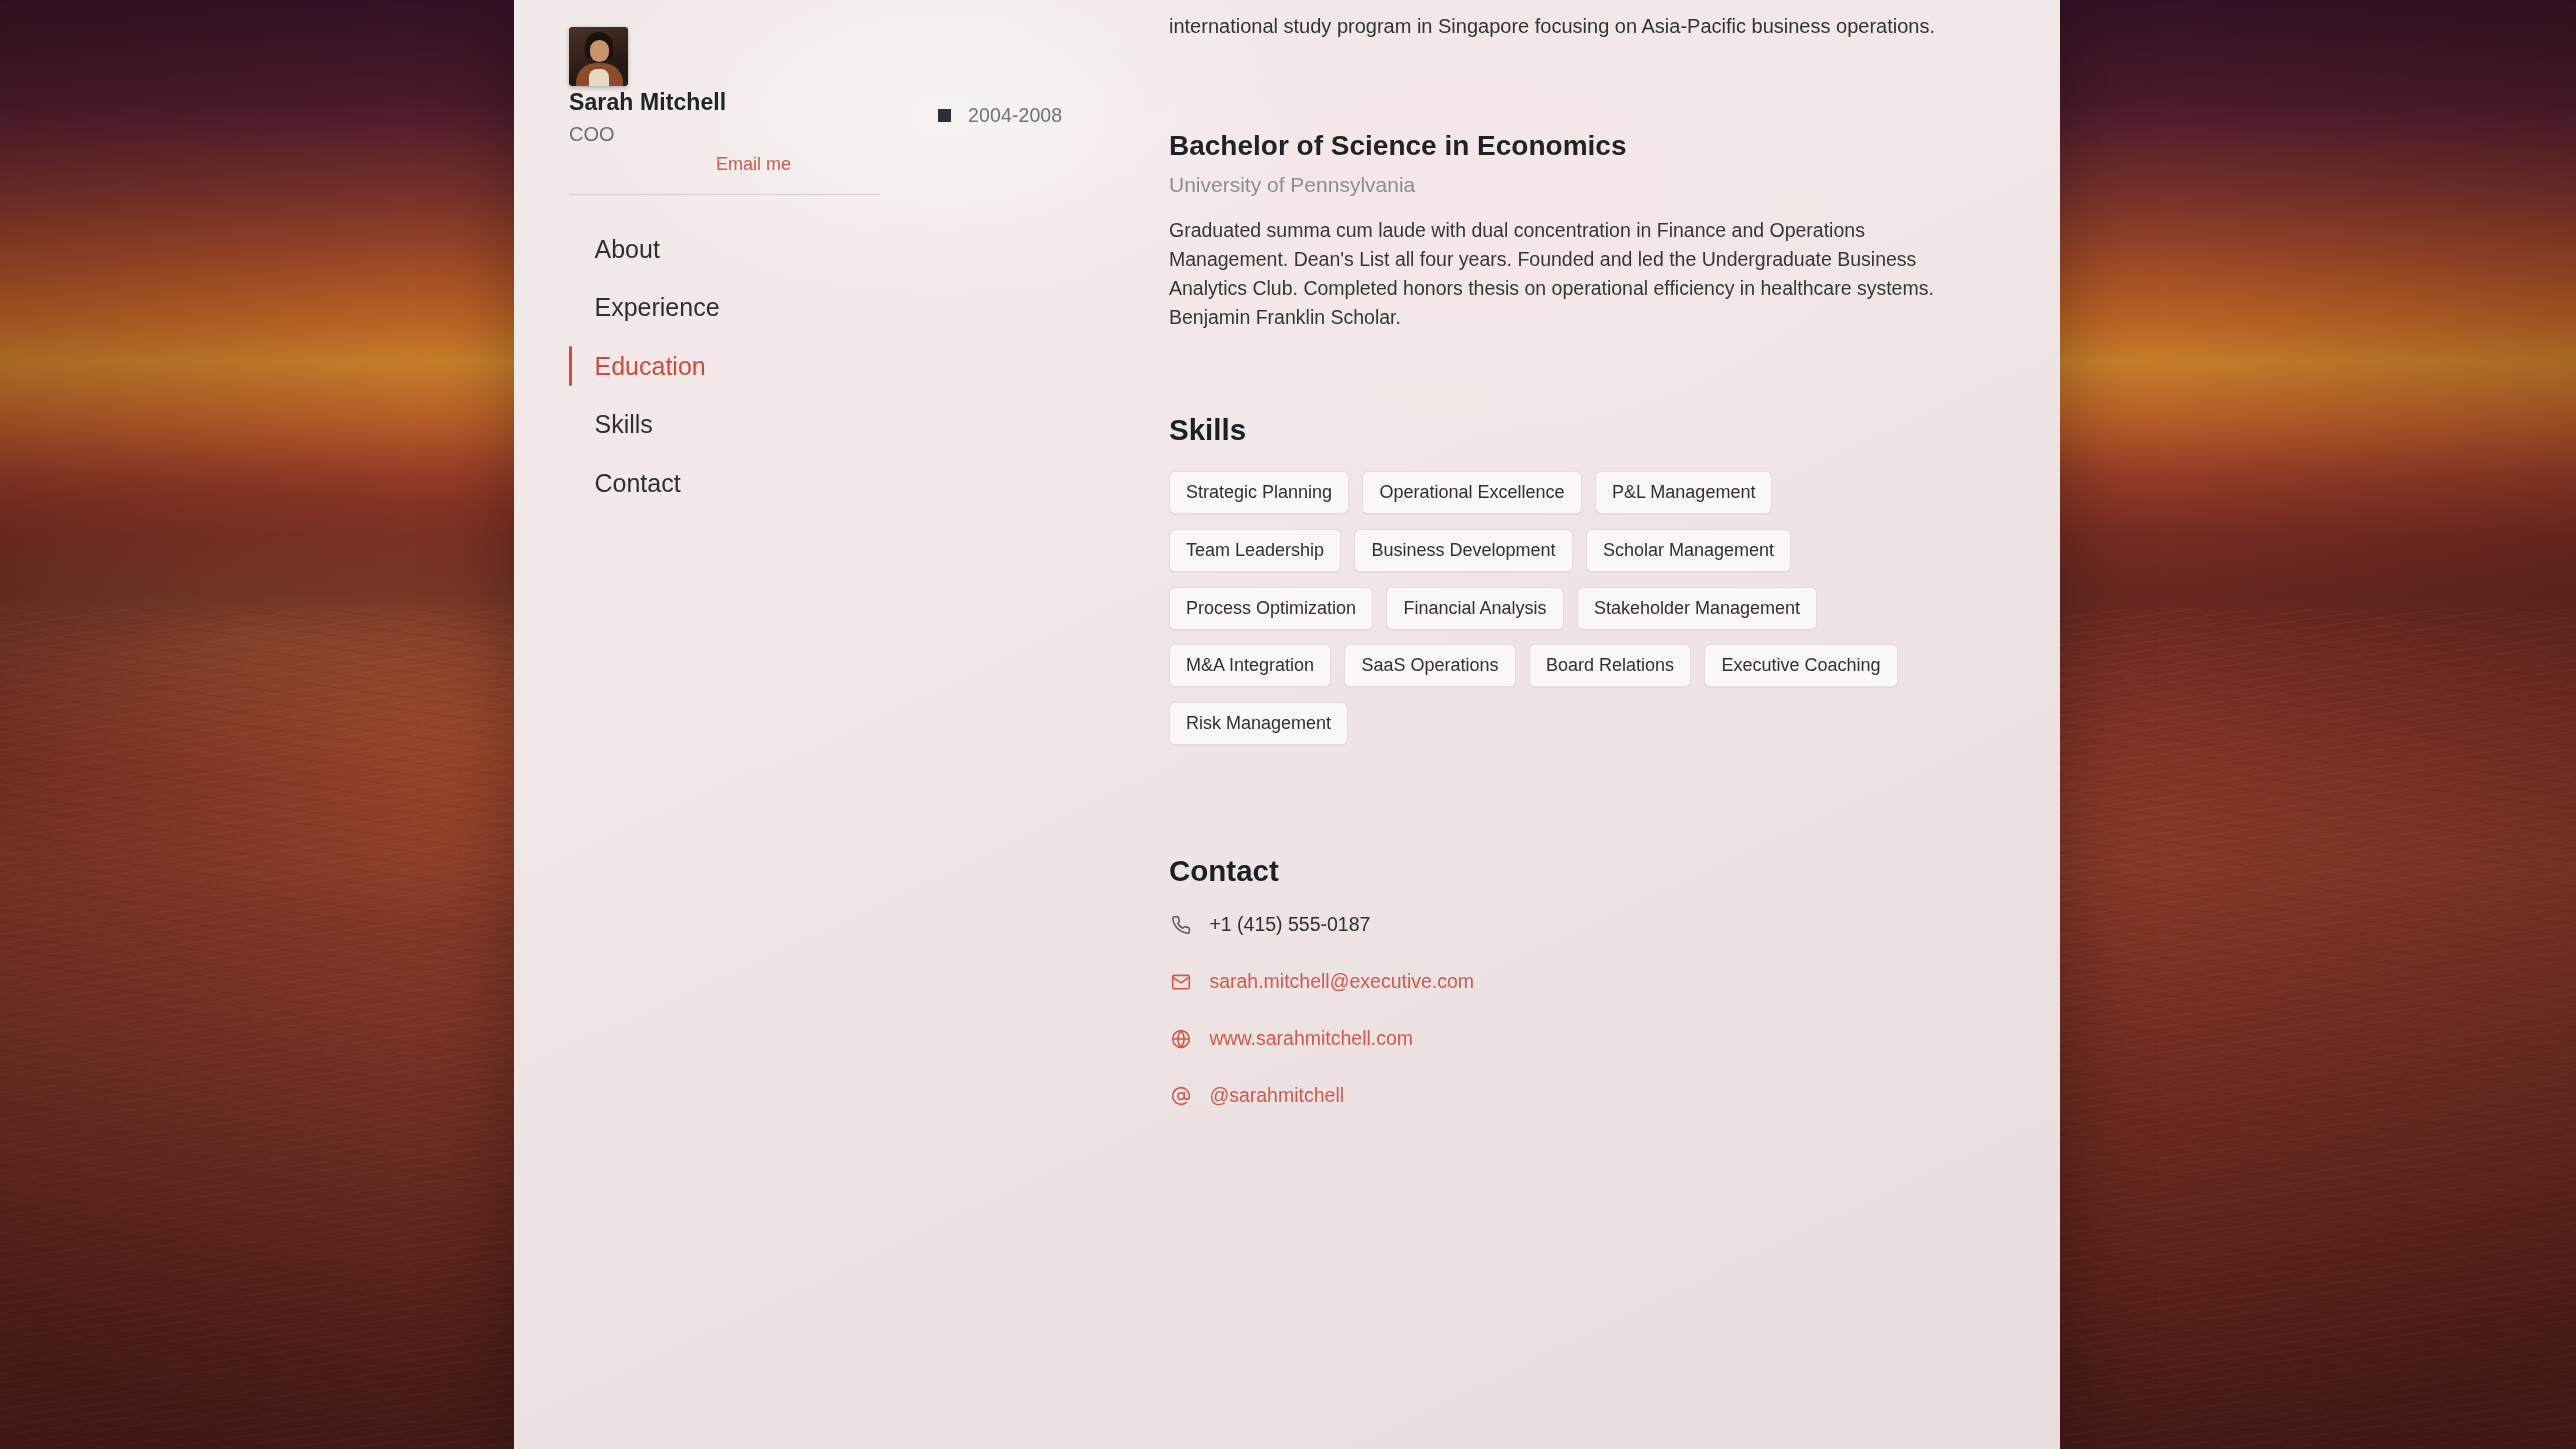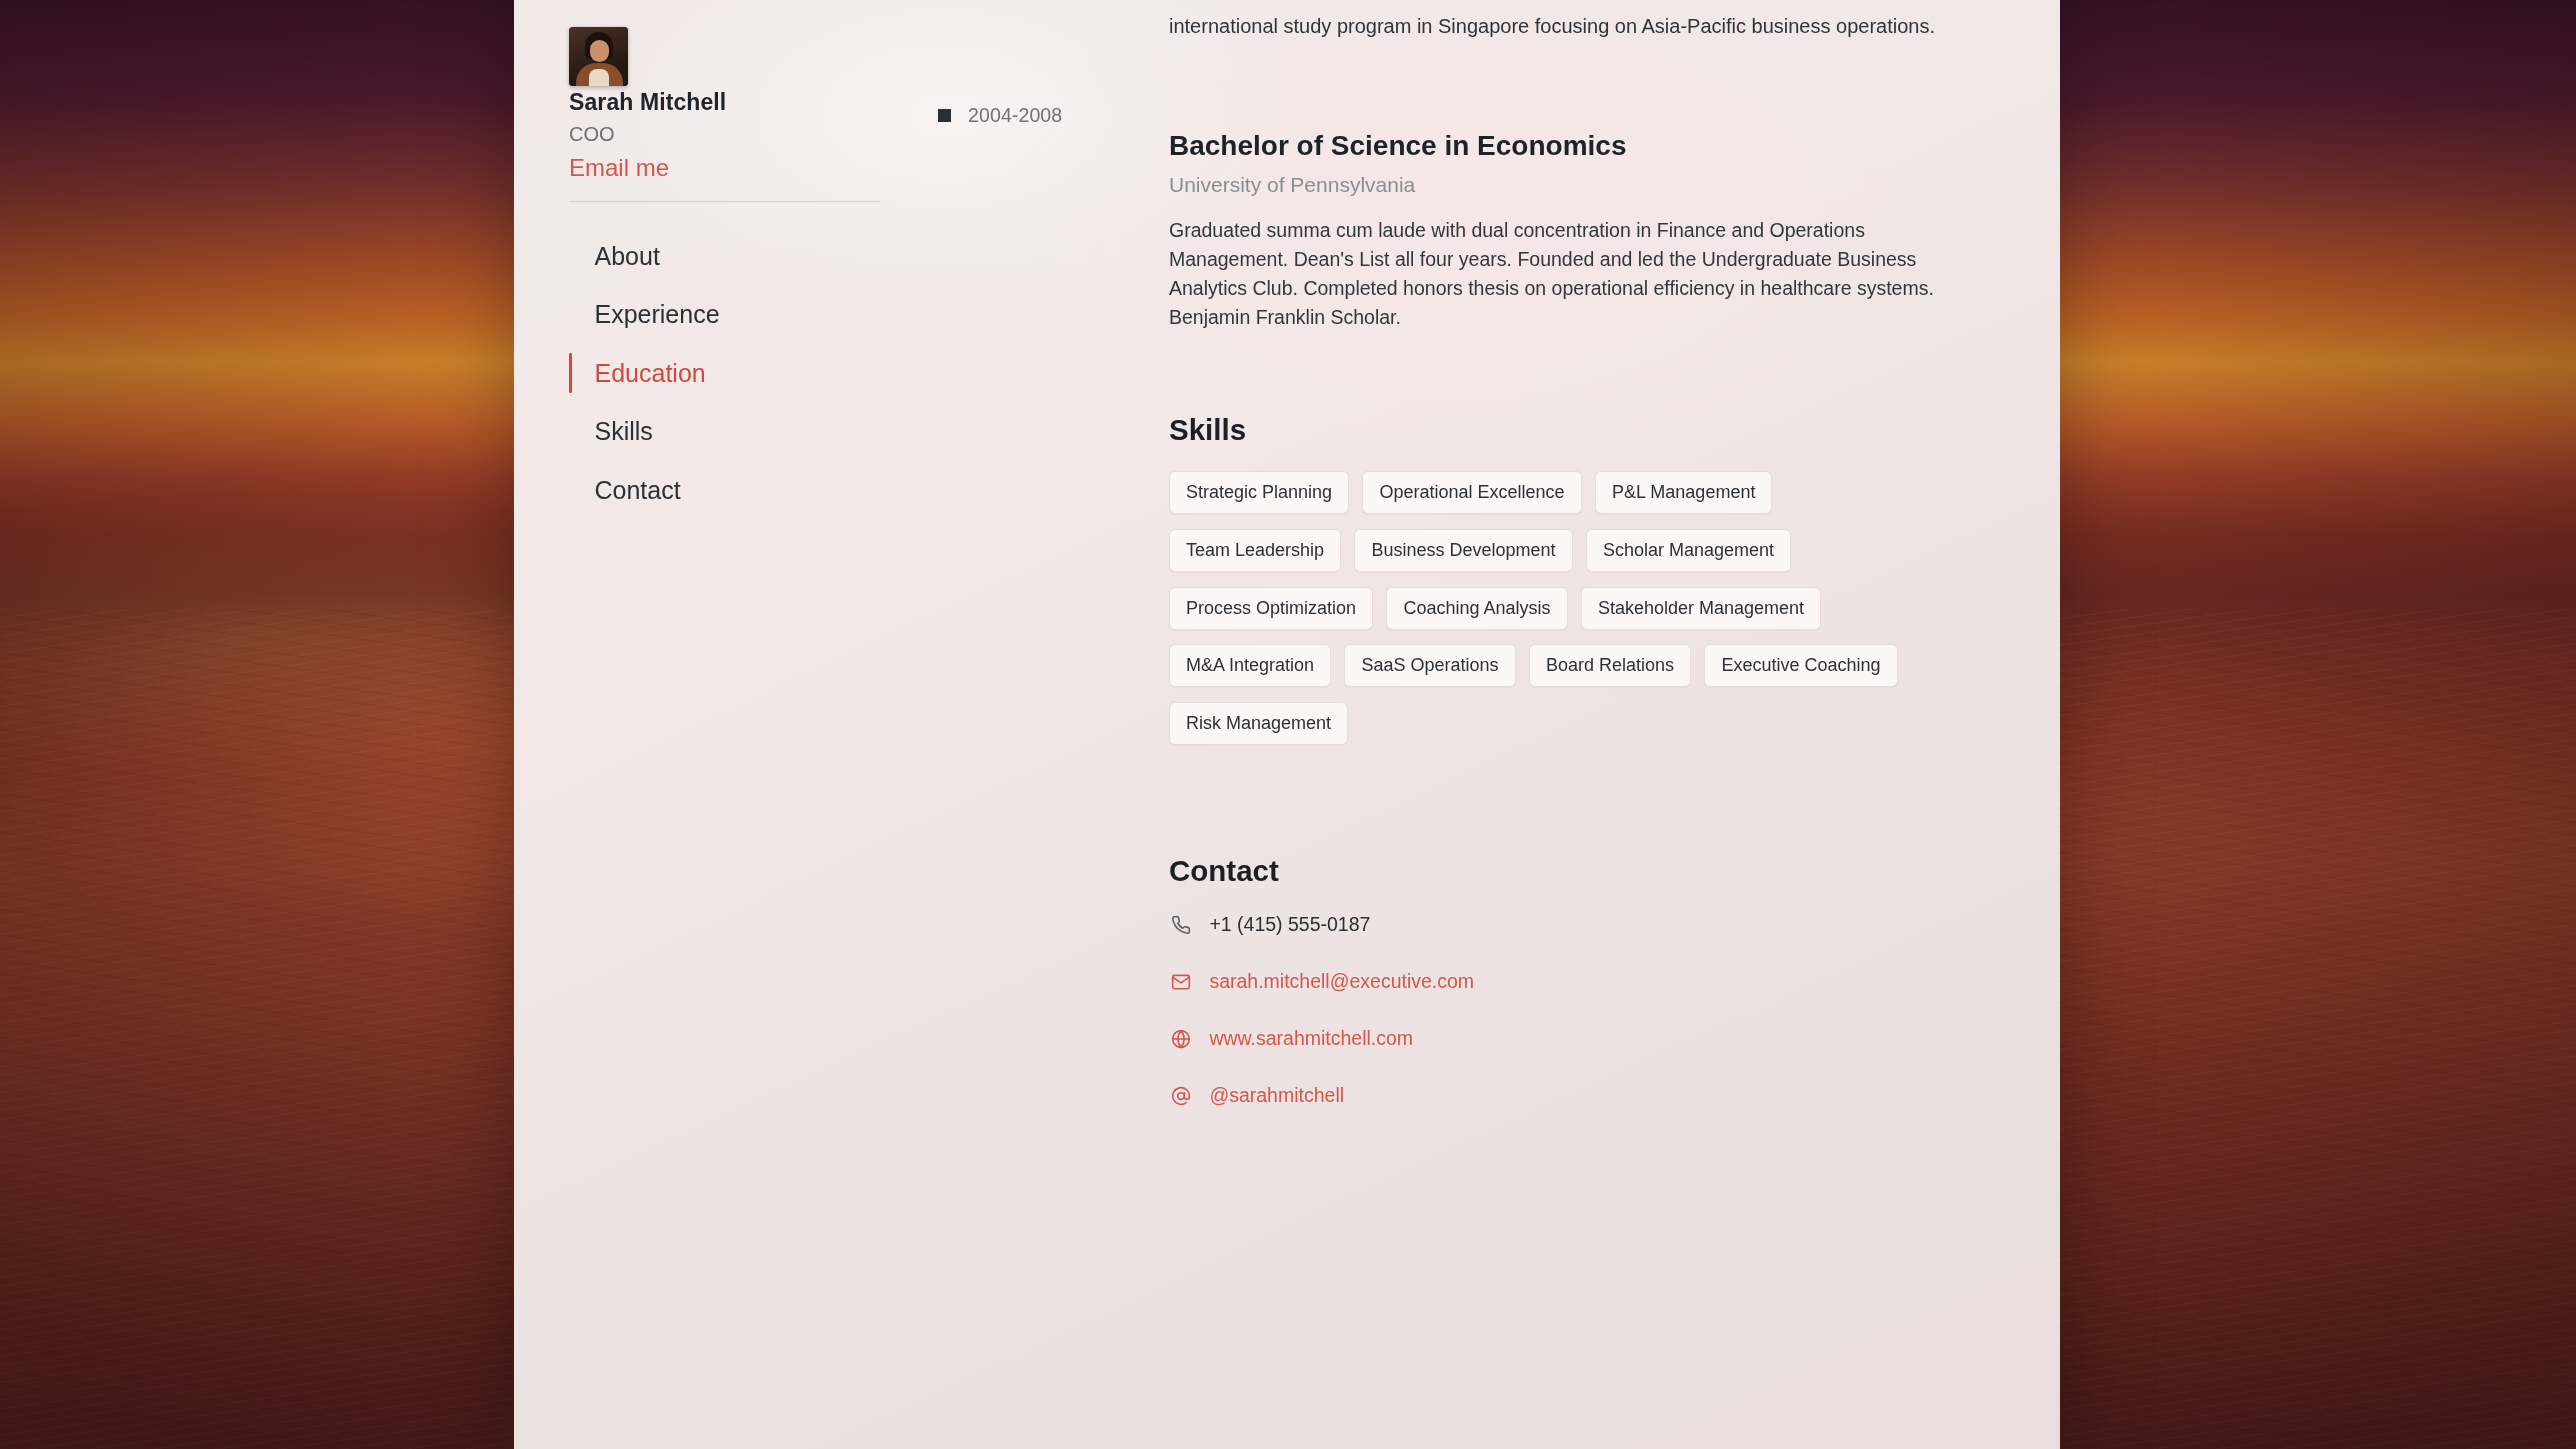--- a/index.html
+++ b/index.html
@@ -122,23 +122,24 @@
     color: #20242b;
     letter-spacing: 0.1px;
   }
   .role {
     margin-top: 6.7px;
     font-size: 20px;
     color: #6d6f76;
   }
   .emailme {
     margin-top: 8px;
-    font-size: 24px;
+    font-size: 18px;
     color: #d2584a;
     cursor: pointer;
+    text-align: center;
   }
   .divider {
     margin-top: 19px;
     margin-right: 58px;
     height: 0.7px;
     background: rgba(120,100,100,0.22);
   }
 
   .nav { margin-top: 25.5px; }
   .nav-item {
@@ -324,21 +325,21 @@
       <section id="skills-section">
         <h2 class="section-title">Skills</h2>
         <div class="chips">
           <span class="chip">Strategic Planning</span>
           <span class="chip">Operational Excellence</span>
           <span class="chip">P&amp;L Management</span>
           <span class="chip">Team Leadership</span>
           <span class="chip">Business Development</span>
           <span class="chip">Scholar Management</span>
           <span class="chip">Process Optimization</span>
-          <span class="chip">Coaching Analysis</span>
+          <span class="chip">Financial Analysis</span>
           <span class="chip">Stakeholder Management</span>
           <span class="chip">M&amp;A Integration</span>
           <span class="chip">SaaS Operations</span>
           <span class="chip">Board Relations</span>
           <span class="chip">Executive Coaching</span>
           <span class="chip">Risk Management</span>
         </div>
       </section>
 
       <section id="contact-section">

